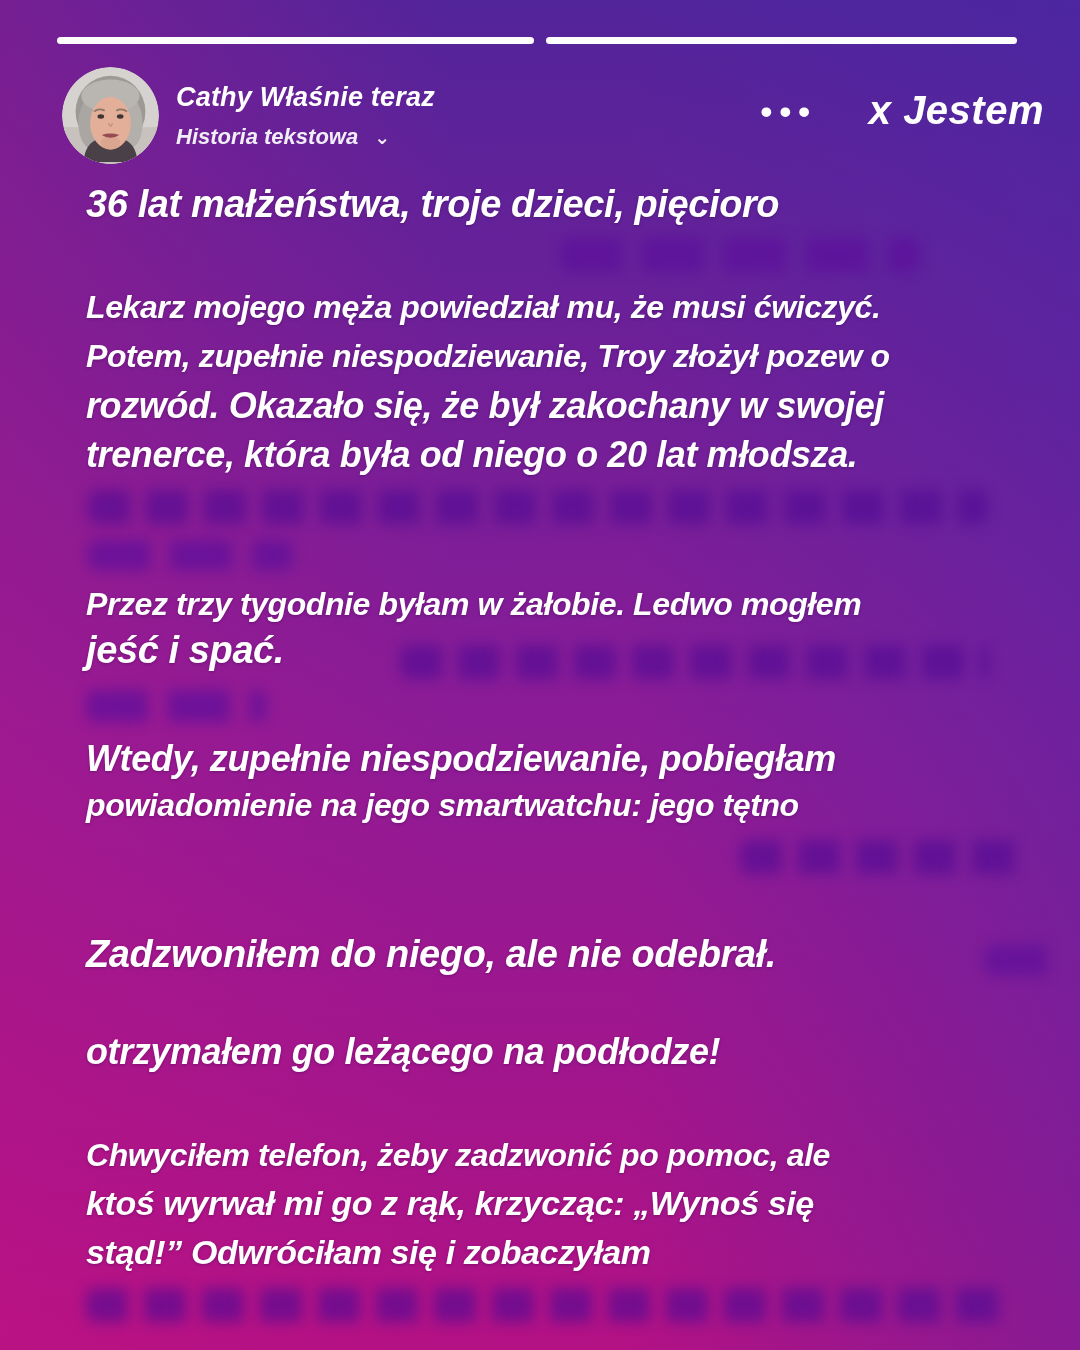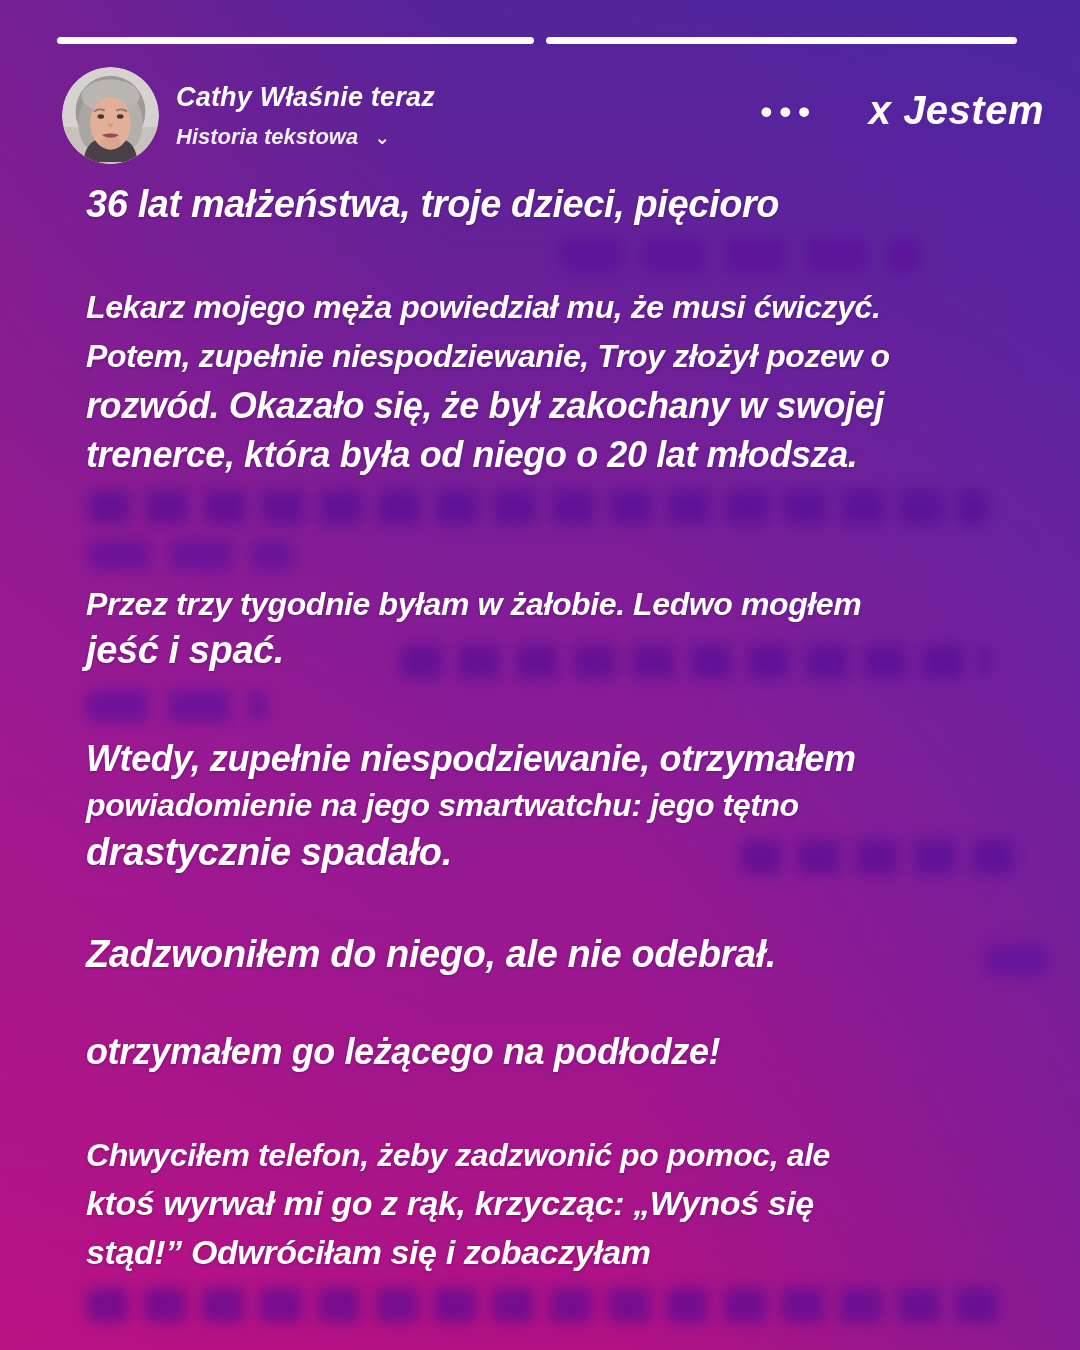--- a/index.html
+++ b/index.html
@@ -84,22 +84,21 @@
   <div class="dots">•••</div>
   <div class="close">x Jestem</div>
 
   <div class="line s38" style="top:183px;">36 lat małżeństwa, troje dzieci, pięcioro</div>
   <div class="line s32" style="top:289px;">Lekarz mojego męża powiedział mu, że musi ćwiczyć.</div>
   <div class="line s32" style="top:338px;">Potem, zupełnie niespodziewanie, Troy złożył pozew o</div>
   <div class="line s36" style="top:385px;">rozwód. Okazało się, że był zakochany w swojej</div>
   <div class="line s36" style="top:434px;">trenerce, która była od niego o 20 lat młodsza.</div>
   <div class="line s32" style="top:586px;">Przez trzy tygodnie byłam w żałobie. Ledwo mogłem</div>
   <div class="line s38" style="top:629px;">jeść i spać.</div>
-  <div class="line s36" style="top:738px;">Wtedy, zupełnie niespodziewanie, otrzymałem</div>
+  <div class="line s36" style="top:738px;">Wtedy, zupełnie niespodziewanie, pobiegłam</div>
   <div class="line s32" style="top:787px;">powiadomienie na jego smartwatchu: jego tętno</div>
-  <div class="line s38" style="top:831px;">drastycznie spadało.</div>
   <div class="line s38" style="top:933px;">Zadzwoniłem do niego, ale nie odebrał.</div>
   <div class="line s36" style="top:1031px;">otrzymałem go leżącego na podłodze!</div>
   <div class="line s32" style="top:1137px;">Chwyciłem telefon, żeby zadzwonić po pomoc, ale</div>
   <div class="line s34" style="top:1184px;">ktoś wyrwał mi go z rąk, krzycząc: „Wynoś się</div>
   <div class="line s34" style="top:1233px;">stąd!” Odwróciłam się i zobaczyłam</div>
 
 </div>
 
 </body></html>

